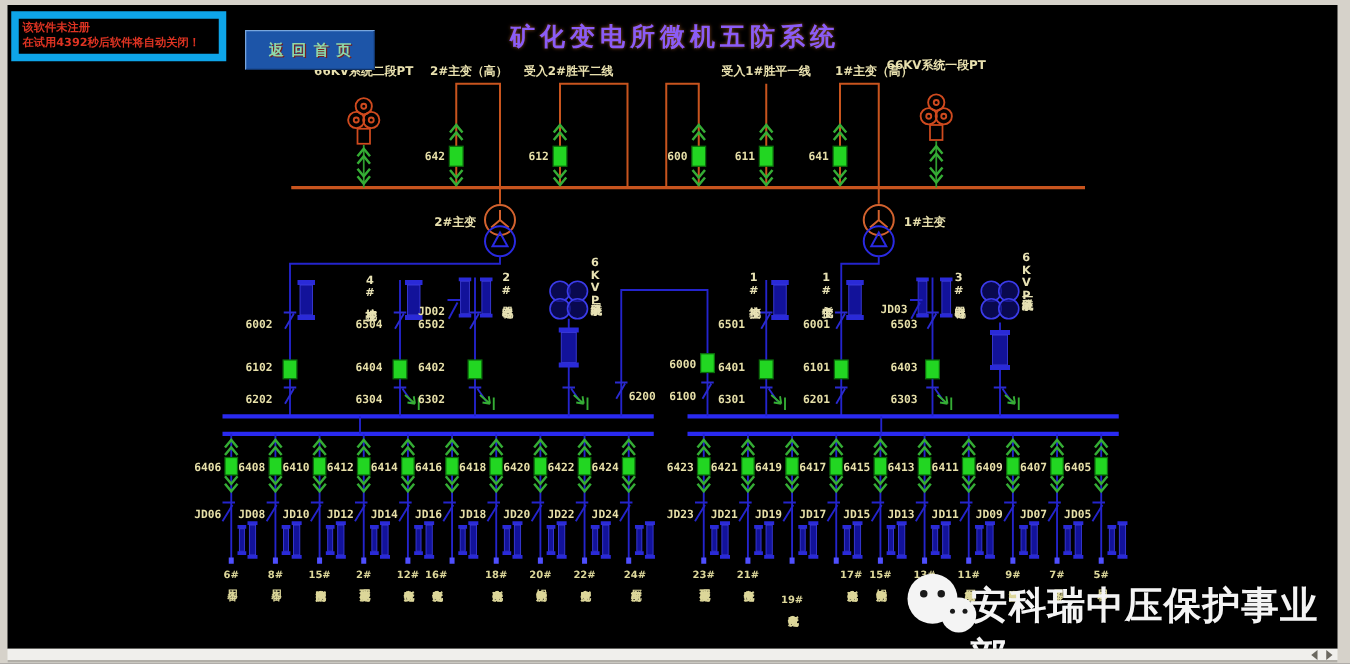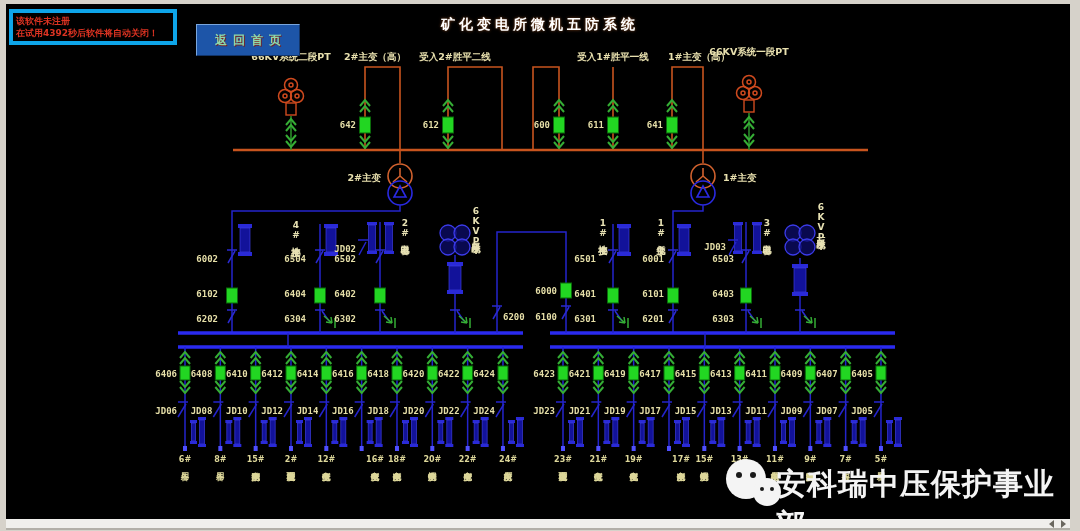--- a/index.html
+++ b/index.html
@@ -3,30 +3,30 @@
 <meta charset="utf-8">
 <style>
   html,body{margin:0;padding:0;background:#888;}
   #app{position:relative;width:1080px;height:531px;background:#d6d2ca;overflow:hidden;
        font-family:"DejaVu Sans",sans-serif;}
   #canvas{position:absolute;left:6px;top:4px;width:1064px;height:515px;background:#000;overflow:hidden;}
   .ovl{position:absolute;left:-6px;top:-4px;width:1080px;height:531px;pointer-events:none;}
   .ovl *{pointer-events:auto;}
 
   
-  .warn{position:absolute;left:9px;top:9px;width:154px;border:4px solid #0ea5e9;
+  .warn{position:absolute;left:9px;top:9px;width:154px;border:6px solid #0ea5e9;
         padding:2px 3px;color:#dd3322;font-size:9px;font-weight:bold;line-height:12px;}
   
   .homebtn{position:absolute;left:196px;top:24px;width:102px;height:30px;background:#1d55a8;
         border:1px solid #79a6dd;border-right-color:#123468;border-bottom-color:#123468;
         color:#8fd8a8;font-size:12px;font-weight:bold;letter-spacing:6px;text-align:center;
         line-height:30px;text-indent:6px;cursor:pointer;text-shadow:1px 1px 0 #7a1f1f;}
   
-  .title{position:absolute;left:200px;top:16px;width:680px;text-align:center;color:#ffffff;
-        font-family:"DejaVu Serif",serif;font-size:14px;font-weight:bold;letter-spacing:4px;
+  .title{position:absolute;left:200px;top:16px;width:680px;text-align:center;color:#8b5cf6;
+        font-family:"DejaVu Serif",serif;font-size:20px;font-weight:bold;letter-spacing:4px;
         text-shadow:0 0 3px #8a4a20;}
   
   .vlabel{position:absolute;writing-mode:vertical-lr;text-orientation:upright;
         color:#e8e2b4;font-size:9px;font-weight:bold;line-height:12px;}
   
   .fwrap{position:absolute;top:455px;width:22px;text-align:center;}
   .fnum{color:#ddd79a;font-size:8px;font-weight:bold;line-height:10px;}
   .fname{margin:0 auto;writing-mode:vertical-lr;text-orientation:upright;color:#ddd79a;
         font-size:8.5px;font-weight:bold;line-height:11px;}
   
@@ -466,21 +466,21 @@
             <div class="fname">消防变电所</div>
           </div>
           <div class="fwrap" style="left: 279.99px;">
             <div class="fnum">2#</div>
             <div class="fname">预处理变电所</div>
           </div>
           <div class="fwrap" style="left: 315.32px;">
             <div class="fnum">12#</div>
             <div class="fname">气分变电所</div>
           </div>
-          <div class="fwrap" style="left: 364px; text-decoration: underline;">
+          <div class="fwrap" style="left: 338px; text-decoration: underline;">
             <div class="fnum">16#</div>
             <div class="fname">气化变电所</div>
           </div>
           <div class="fwrap" style="left: 385.98px;">
             <div class="fnum">18#</div>
             <div class="fname">净化变电所</div>
           </div>
           <div class="fwrap" style="left: 421.31px;">
             <div class="fnum">20#</div>
             <div class="fname">锅炉变电所</div>
@@ -494,21 +494,21 @@
             <div class="fname">厂前变电所</div>
           </div>
           <div class="fwrap" style="left: 552px;">
             <div class="fnum">23#</div>
             <div class="fname">预处理变电所</div>
           </div>
           <div class="fwrap" style="left: 587.33px; text-align: center;">
             <div class="fnum">21#</div>
             <div class="fname">气分变电所</div>
           </div>
-          <div class="fwrap" style="left: 622.66px;">
+          <div class="fwrap" style="left: 622.66px; margin-top: 20px;">
             <div class="fnum">19#</div>
             <div class="fname">气化变电所</div>
           </div>
           <div class="fwrap" style="left: 642px; margin-left: 28px;">
             <div class="fnum">17#</div>
             <div class="fname">净化变电所</div>
           </div>
           <div class="fwrap" style="left: 693.32px;">
             <div class="fnum">15#</div>
             <div class="fname">锅炉变电所</div>

